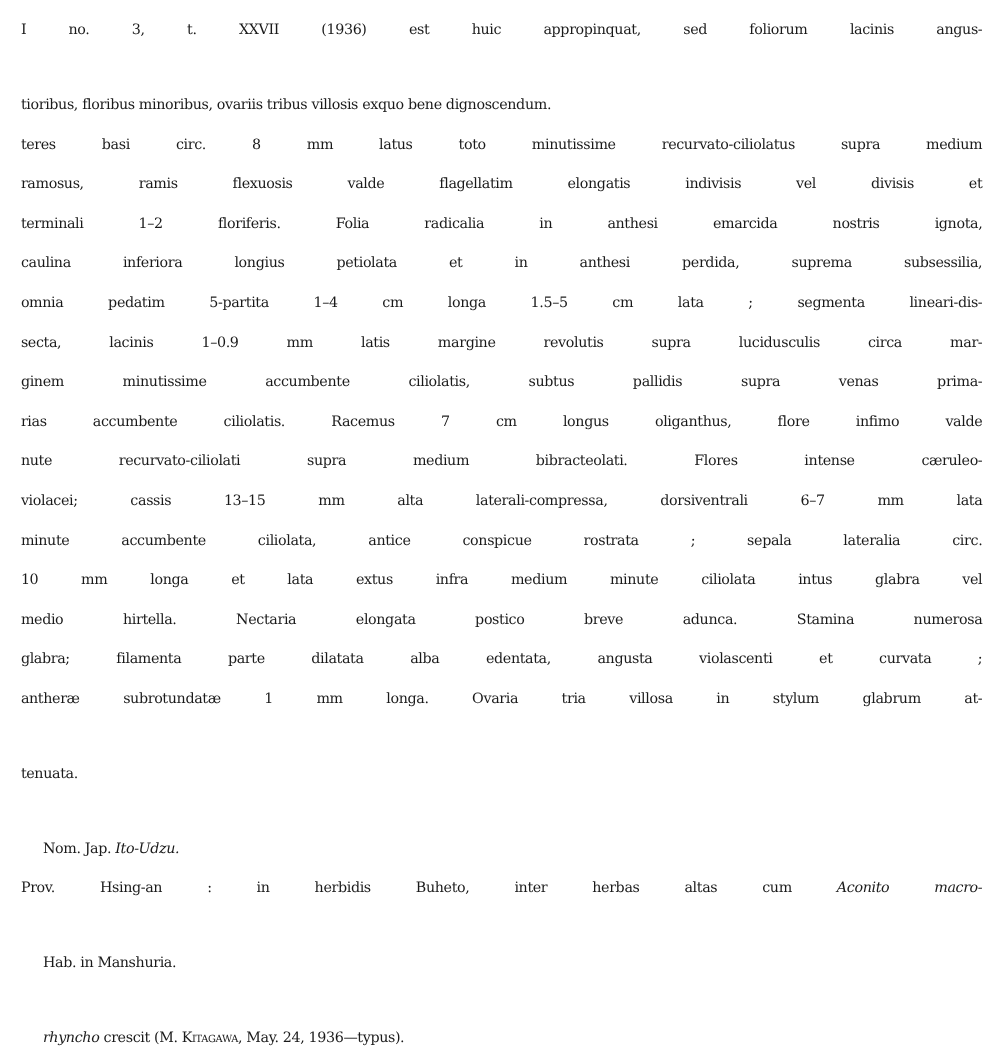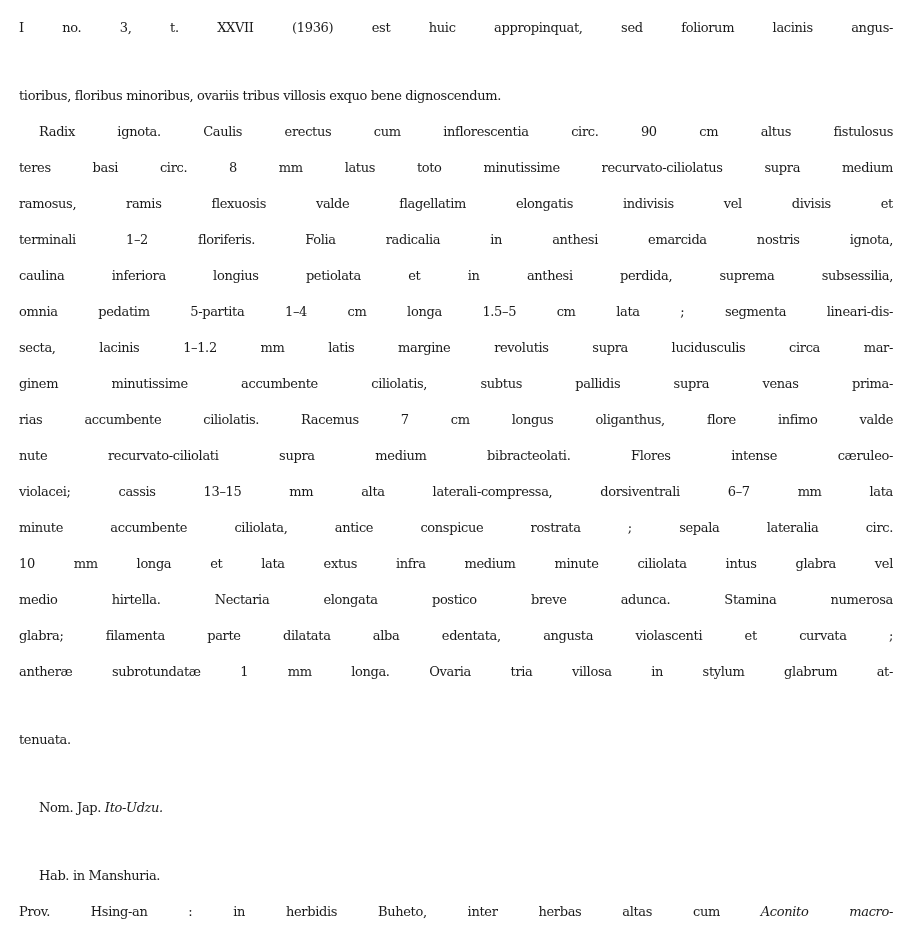--- a/index.html
+++ b/index.html
@@ -17,37 +17,36 @@
   i { }
   .sc { font-variant: small-caps; }
 </style>
 </head>
 <body>
 
 <div class="page">
   <span class="line">I no. 3, t. XXVII (1936) est huic appropinquat, sed foliorum lacinis angus-</span>
   <span class="line last">tioribus, floribus minoribus, ovariis tribus villosis exquo bene dignoscendum.</span>
 
-  <span class="line indent">Radix ignota. Caulis erectus cum inflorescentia circ. 90 cm altus fistulosus</span>
   <span class="line">teres basi circ. 8 mm latus toto minutissime recurvato-ciliolatus supra medium</span>
   <span class="line">ramosus, ramis flexuosis valde flagellatim elongatis indivisis vel divisis et</span>
   <span class="line">terminali 1–2 floriferis. Folia radicalia in anthesi emarcida nostris ignota,</span>
   <span class="line">caulina inferiora longius petiolata et in anthesi perdida, suprema subsessilia,</span>
   <span class="line">omnia pedatim 5-partita 1–4 cm longa 1.5–5 cm lata ; segmenta lineari-dis-</span>
-  <span class="line">secta, lacinis 1–1.2 mm latis margine revolutis supra lucidusculis circa mar-</span>
+  <span class="line">secta, lacinis 1–0.9 mm latis margine revolutis supra lucidusculis circa mar-</span>
   <span class="line">ginem minutissime accumbente ciliolatis, subtus pallidis supra venas prima-</span>
   <span class="line">rias accumbente ciliolatis. Racemus 7 cm longus oliganthus, flore infimo valde</span>
   <span class="line">nute recurvato-ciliolati supra medium bibracteolati. Flores intense cæruleo-</span>
   <span class="line">violacei; cassis 13–15 mm alta laterali-compressa, dorsiventrali 6–7 mm lata</span>
   <span class="line">minute accumbente ciliolata, antice conspicue rostrata ; sepala lateralia circ.</span>
   <span class="line">10 mm longa et lata extus infra medium minute ciliolata intus glabra vel</span>
   <span class="line">medio hirtella. Nectaria elongata postico breve adunca. Stamina numerosa</span>
   <span class="line">glabra; filamenta parte dilatata alba edentata, angusta violascenti et curvata ;</span>
   <span class="line">antheræ subrotundatæ 1 mm longa. Ovaria tria villosa in stylum glabrum at-</span>
   <span class="line last">tenuata.</span>
 
   <span class="line last indent"><span>Nom. Jap. </span><i>Ito-Udzu.</i></span>
 
+  <span class="line"><span>Prov. Hsing-an : in herbidis Buheto, inter herbas altas cum </span><i>Aconito macro-</i></span>
+
   <span class="line last indent">Hab. in Manshuria.</span>
-
-  <span class="line"><span>Prov. Hsing-an : in herbidis Buheto, inter herbas altas cum </span><i>Aconito macro-</i></span>
   <span class="line last hang"><i>rhyncho</i><span> crescit (M. </span><span class="sc">Kitagawa</span><span>, May. 24, 1936—typus).</span></span>
 </div>
 
 </body></html>

